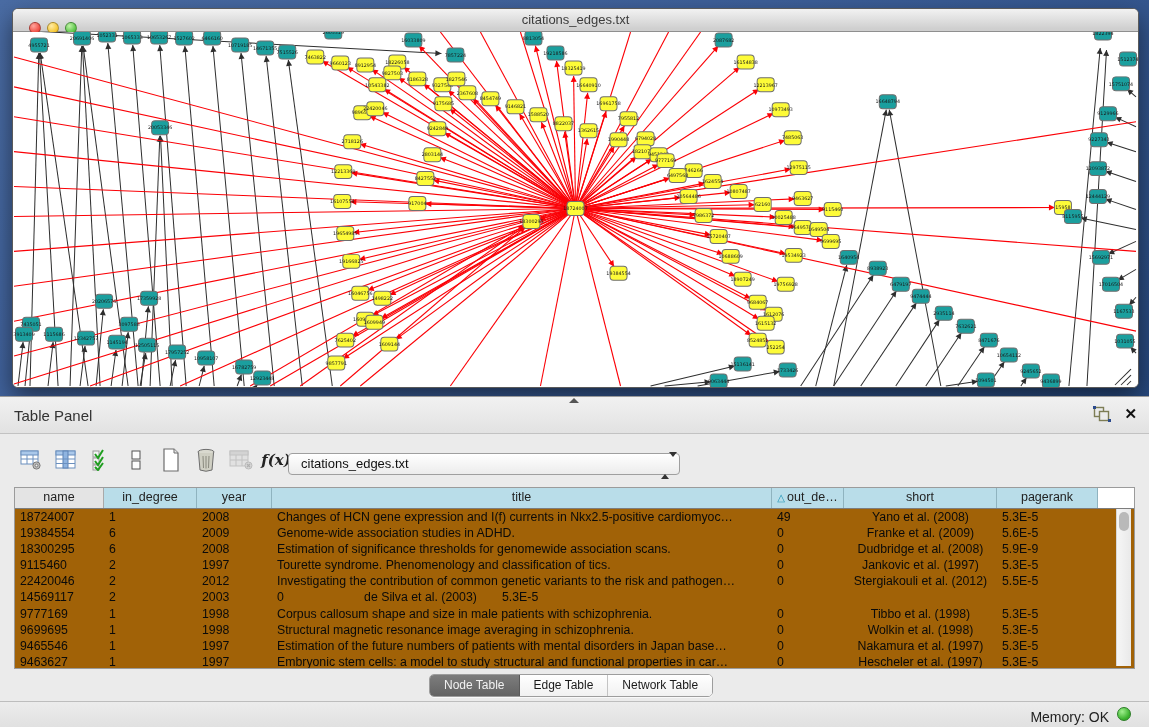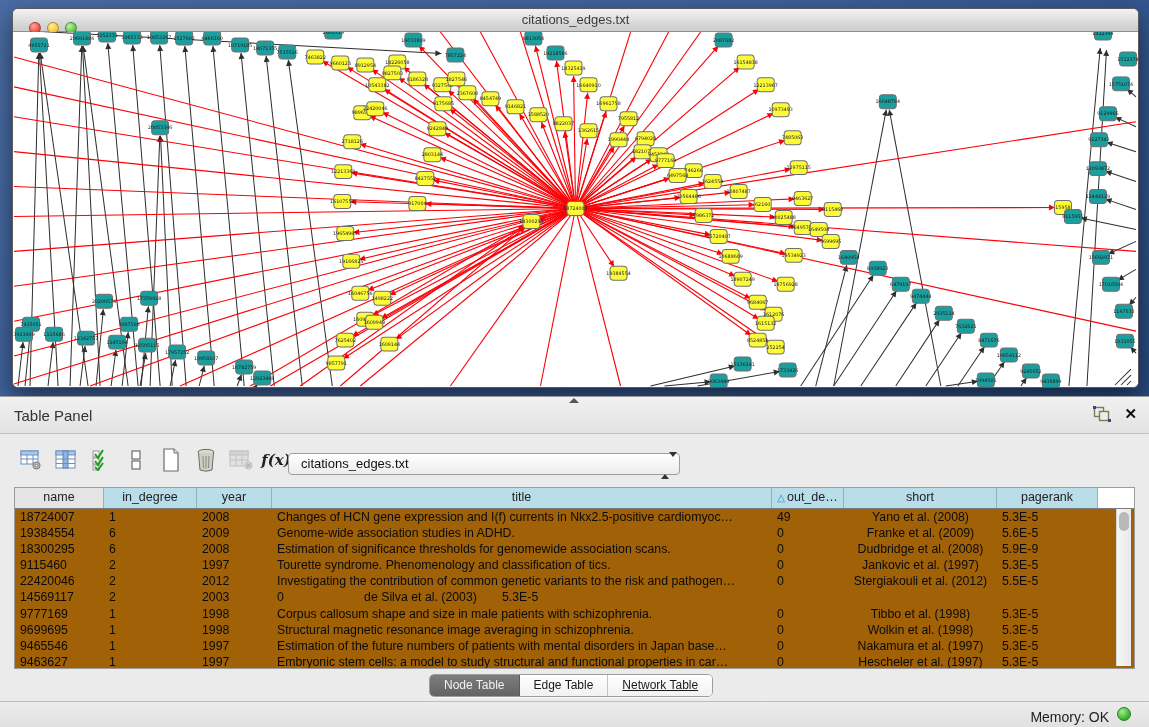--- a/index.html
+++ b/index.html
@@ -69,21 +69,21 @@
   .vscroll{position:absolute;right:3px;top:21px;width:14px;bottom:2px;
            background:linear-gradient(90deg,#f6f6f6,#e9e9e9);border-left:1px solid #d7d7d7;}
   .vthumb{position:absolute;left:2px;top:3px;width:10px;height:19px;border-radius:5px;
           background:#b9b9b9;}
   
   .tabs{position:absolute;left:429px;top:277px;height:21px;display:flex;
         border:1px solid #9d9d9d;border-radius:5px;overflow:hidden;
         background:#fff;box-shadow:0 1px 0 rgba(255,255,255,.7);}
   .tab{padding:0 14px;font-size:12px;line-height:21px;color:#1a1a1a;
        background:linear-gradient(#ffffff,#f1f1f1);border-right:1px solid #c4c4c4;}
-  .tab:last-child{border-right:none;text-decoration:underline;}
+  .tab:last-child{border-right:none;}
   .tab.sel{background:linear-gradient(#7d7d7d,#636363);color:#f2f2f2;
            border-right:1px solid #5a5a5a;}
   
   .statusbar{position:absolute;left:0;right:0;top:304px;height:27px;
              background:linear-gradient(#ececec,#e0e0e0);border-top:1px solid #bdbdbd;}
   .mem-label{position:absolute;right:40px;top:7px;font-size:14px;color:#222;}
   .mem-dot{position:absolute;right:18px;top:5px;width:14px;height:14px;border-radius:50%;
            border:1px solid #2a7d24;box-sizing:border-box;
            background:radial-gradient(circle at 35% 30%,#a0f08e,#3cb32f 65%,#2e9a23);}
 </style>

